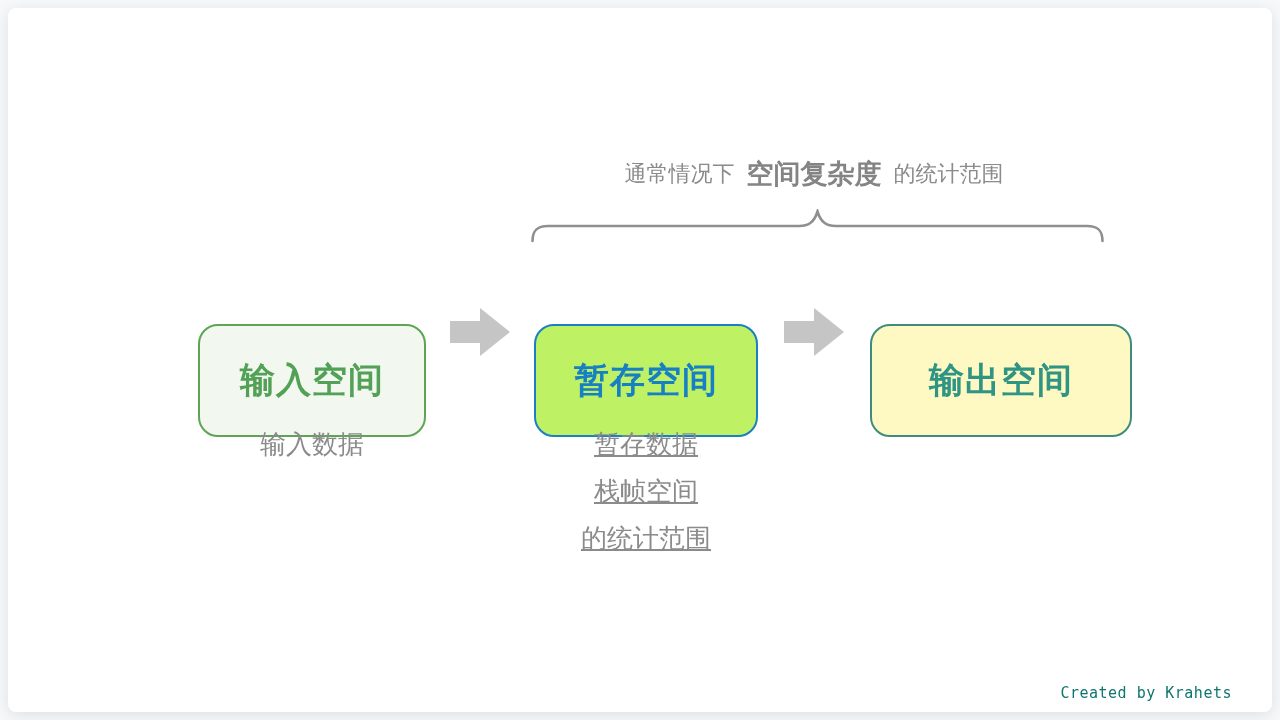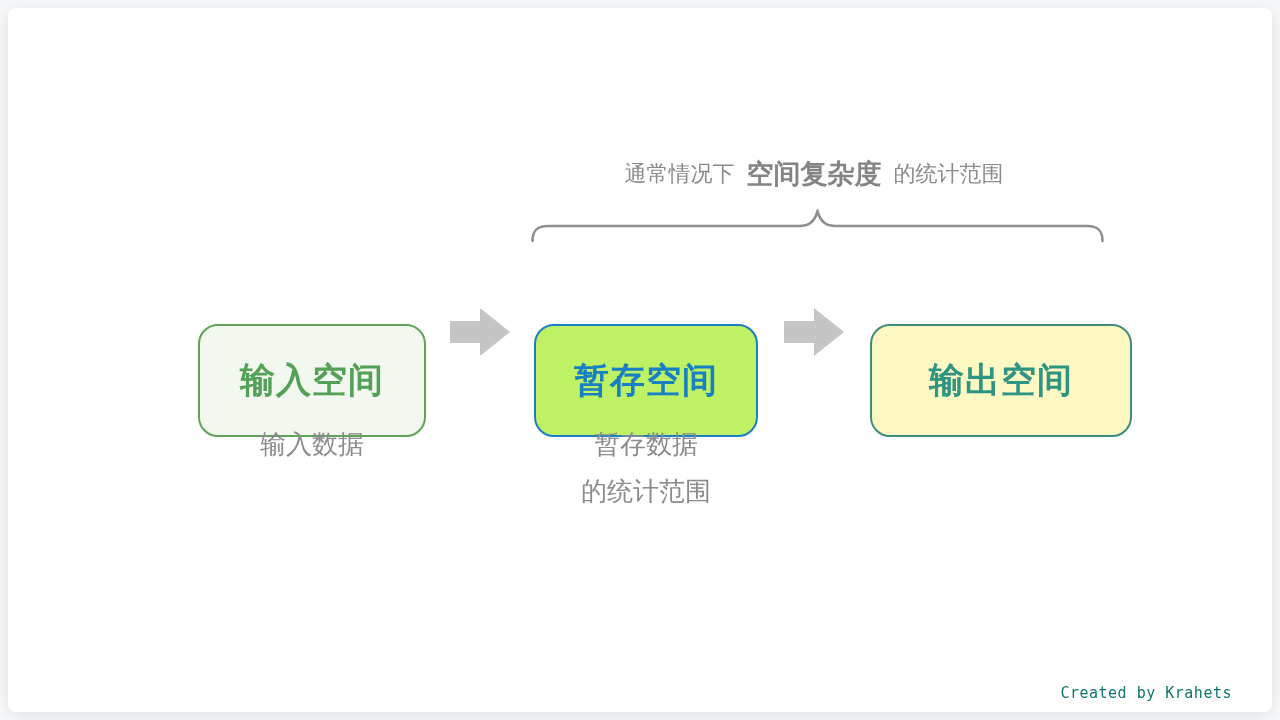--- a/index.html
+++ b/index.html
@@ -72,21 +72,21 @@
   .ann {
     position: absolute;
     top: 413px;
     color: #8b8b8b;
     font-size: 26px;
     line-height: 47px;
     text-align: center;
     white-space: nowrap;
   }
   .ann-input  { left: 190px; width: 228px; }
-  .ann-temp   { left: 526px; width: 224px; }
+  .ann-temp   { left: 526px; width: 224px; text-decoration: underline; }
   .ann-output { left: 862px; width: 225px; }
   .credit {
     position: absolute;
     right: 40px; top: 676px;
     font-family: "DejaVu Sans Mono", "Liberation Mono", monospace;
     font-size: 15px;
     color: #0f766e;
     letter-spacing: 0.5px;
   }
 </style>
@@ -122,19 +122,20 @@
   <div class="node node-output">
     <span>输出空间</span>
   </div>
 
   <div class="ann ann-input">
     <div>输入数据</div>
   </div>
 
   <div class="ann ann-temp">
     <div>暂存数据</div>
+    <div>栈帧空间</div>
     <div>的统计范围</div>
   </div>
 
 
   <div class="credit">Created by Krahets</div>
 
 </div>
 
 </body></html>

